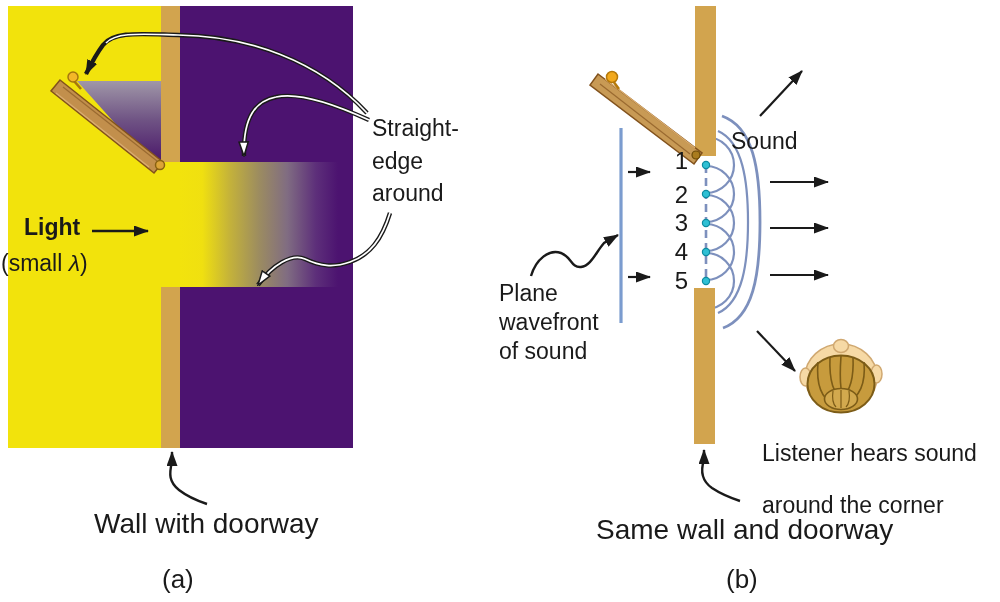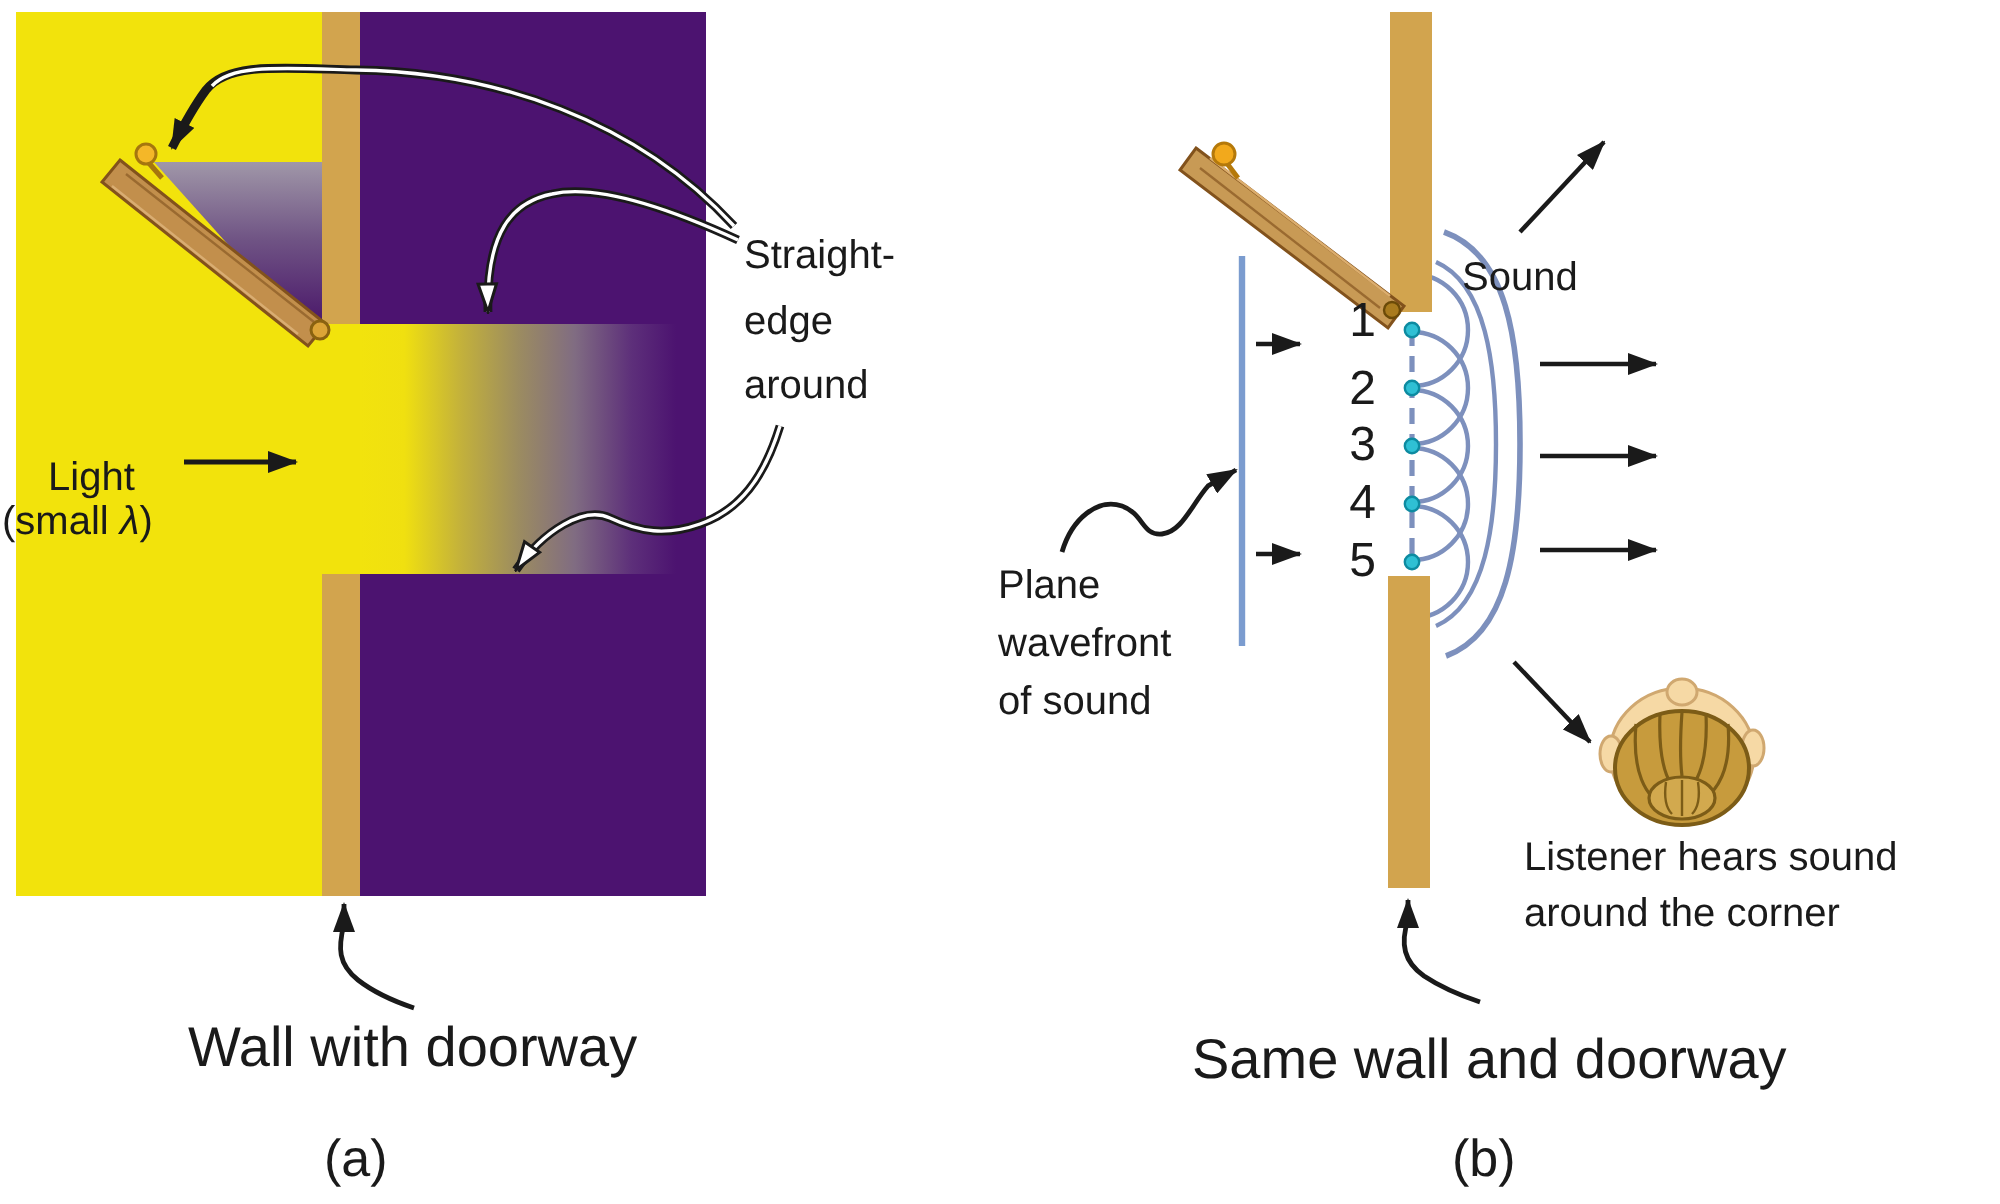--- a/index.html
+++ b/index.html
@@ -1,26 +1,26 @@
 <!DOCTYPE html>
 <html style="--light_yellow: #f2e30c; --shadow_purple: #4c1370; --wall_tan: #d2a44e; --door_wood: #c28f4c; --door_edge: #82521c; --knob_gold: #f4b728; --wave_blue: #7d90bd; --wavefront_blue: #7b9ccf; --dot_teal: #2fc0d4; --skin: #f6d9a5; --hair: #c79b3d; --ink: #1a1a1a;"><head>
 <meta charset="utf-8">
 <style>
   html,body{margin:0;padding:0;background:#fff;}
   #stage{position:relative;width:1000px;height:602px;background:#fff;overflow:hidden;
          font-family:"Liberation Sans","DejaVu Sans",sans-serif;color:#1a1a1a;}
   #art{position:absolute;left:0;top:0;z-index:1;}
   .lbl{position:absolute;z-index:2;white-space:nowrap;line-height:1.15;}
-  .fs23{font-size:20px;}
+  .fs23{font-size:23px;}
   .fs24{font-size:28px;}
   .cap{font-size:26px;}
   .stack span{display:block;}
   .stack32 span{line-height:32.5px;}
   .stack29 span{line-height:29px;}
-  .stack28 span{line-height:28px;}
+  .stack28 span{line-height:28px;margin-top:24px;}
   .num{position:absolute;z-index:2;width:24px;text-align:right;font-size:24px;}
 </style>
 </head>
 <body>
 
 <div id="stage">
 
   <svg id="art" width="1000" height="602" viewBox="0 0 1000 602">
     <defs>
       <linearGradient id="beamGrad" x1="0" y1="0" x2="1" y2="0">
@@ -134,21 +134,21 @@
           <path d="M 833,391 C 832,398 833,404 836,407"></path>
           <path d="M 841,390 L 841,408"></path>
           <path d="M 849,391 C 850,398 849,404 846,407"></path>
         </g>
       </g>
       <path d="M 531,276 C 536,259 549,249 561,253 C 572,257 571,268 581,267 C 591,266 596,252 604,243 L 618,235" fill="none" stroke="#1a1a1a" stroke-width="2.4" marker-end="url(#ah-b)"></path>
       <path d="M 740,501 C 731,498 721,494 712,488 C 702,481 700,472 704,460 L 704,450" fill="none" stroke="#1a1a1a" stroke-width="2.4" marker-end="url(#ah-b)"></path>
     </g>
   </svg>
 
-  <div class="lbl fs23" style="left:24px;top:228px;">Light</div>
+  <div class="lbl fs23" style="left:24px;top:214px;font-weight:bold;">Light</div>
   <div class="lbl fs23" style="left:1px;top:250px;"><span>(small </span><i>λ</i><span>)</span></div>
   <div class="lbl fs23 stack stack32" style="left:372px;top:112px;">
     <span>Straight-</span>
     <span>edge</span>
     <span>around</span>
   </div>
   <div class="lbl fs24" style="left:94px;top:508px;">Wall with doorway</div>
   <div class="lbl cap" style="left:162px;top:565px;">(a)</div>
 
   <div class="num" style="left:664px;top:147px;">1</div>

